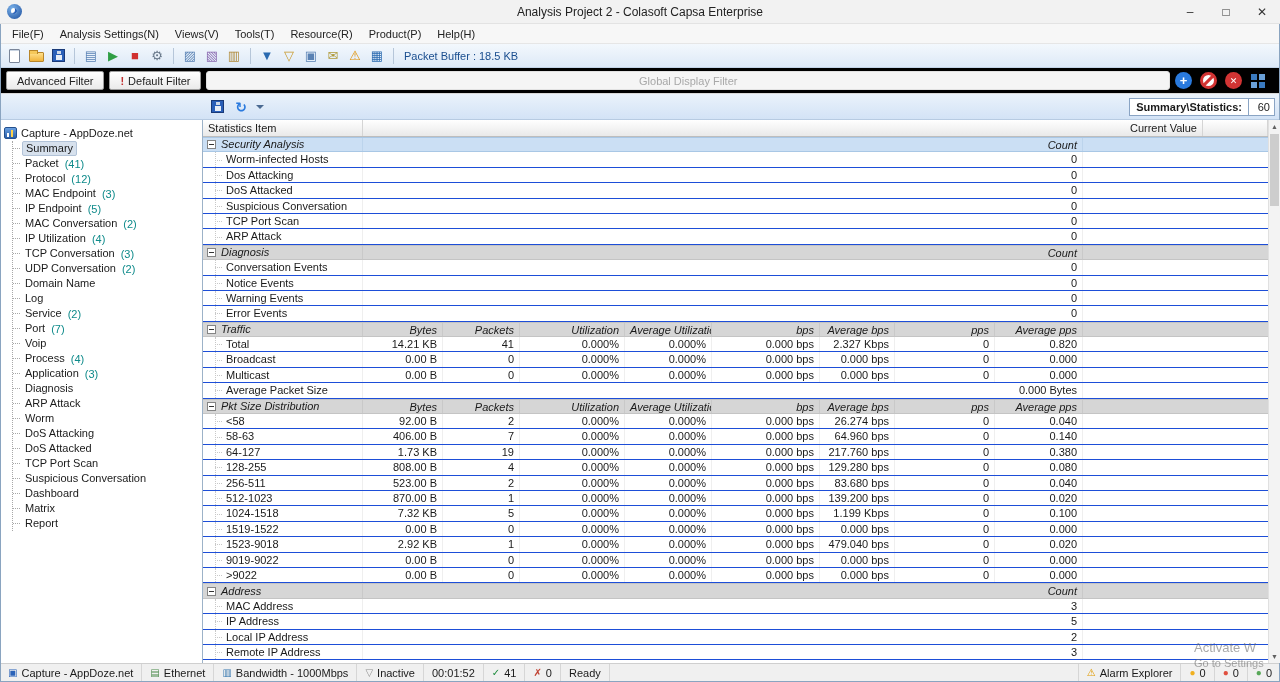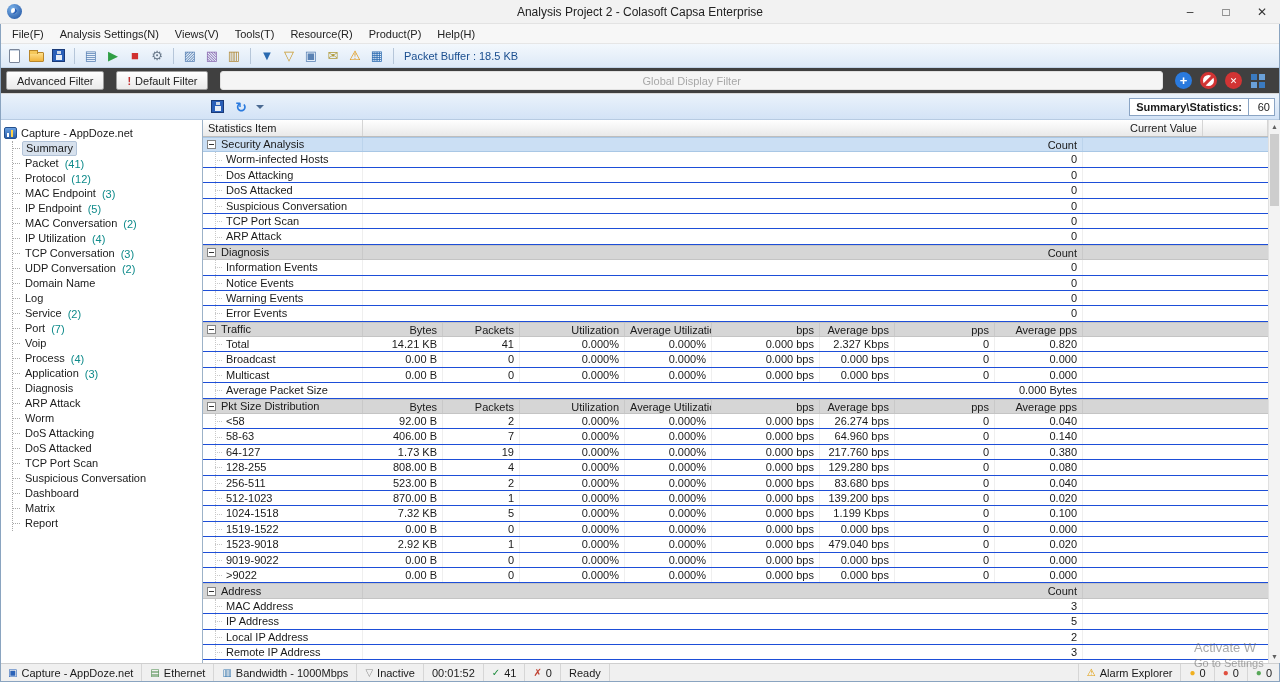--- a/index.html
+++ b/index.html
@@ -35,21 +35,21 @@
   
   .ic-page { width:11px; height:14px; background:#fff; border:1px solid #7a869a; border-radius:1px;
     box-shadow:inset 0 3px 0 -2px #c9d4e2, inset 0 6px 0 -5px #c9d4e2; }
   .ic-folder { width:15px; height:10px; background:linear-gradient(#ffe08a,#f0b43c); border:1px solid #b8862a; border-radius:1px; position:relative; margin-top:3px; }
   .ic-folder::before { content:""; position:absolute; top:-3px; left:-1px; width:7px; height:3px; background:#f5c85a; border:1px solid #b8862a; border-bottom:none; }
   .ic-floppy { width:13px; height:13px; background:#2a5fb8; border:1px solid #1a3a78; position:relative; }
   .ic-floppy::before { content:""; position:absolute; left:3px; bottom:1px; width:6px; height:5px; background:#e8eef6; }
   .ic-floppy::after  { content:""; position:absolute; left:4px; top:1px;  width:4px; height:3px; background:#cfd9e8; }
 
   
-  .filterbar { height:26px; background:#404040; border-bottom:1px solid #d8d8d8; display:flex; align-items:center; padding:0 6px; gap:12px; }
+  .filterbar { height:26px; background:#000000; border-bottom:1px solid #d8d8d8; display:flex; align-items:center; padding:0 6px; gap:5px; }
   .fbtn { font-family:inherit; font-size:11px; height:19px; padding:0 10px; background:linear-gradient(#ffffff,#eaeaea);
     border:1px solid #9d9d9d; border-radius:2px; display:flex; align-items:center; gap:4px; color:#222; }
   .excl { color:#c03030; font-weight:bold; }
   .filter-mid { flex:1; height:19px; border:1px solid #e2e2e2; border-radius:3px; display:flex; align-items:center; justify-content:center; background:#f5f5f5; }
   .filter-ph { color:#a8a8a8; }
   .filter-actions { display:flex; align-items:center; gap:8px; padding-right:8px; }
   .circ { width:17px; height:17px; border-radius:50%; position:relative; }
   .circ.add { background:#2a7ade; }
   .circ.add::before { content:"+"; position:absolute; left:0; right:0; top:0; bottom:0; color:#fff; font-size:13px; font-weight:bold; display:flex; align-items:center; justify-content:center; }
   .circ.block { background:#fff; border:3px solid #d23434; }
@@ -92,21 +92,21 @@
   .trow { display:grid; grid-template-columns:160px 80px 77px 105px 87px 108px 75px 100px 88px minmax(0,1fr); height:15.4px; line-height:14.5px; }
   .tcell { padding:0 5px; border-right:1px solid #efefef; overflow:hidden; white-space:nowrap; }
   .tcell.val { text-align:right; }
   .tcell.filler { border-right:none; }
   .trow.thead { height:17px; line-height:16px; background:linear-gradient(#ffffff,#e9e9e9); border-bottom:1px solid #bdbdbd;gap:15px; }
   .trow.thead .tcell { border-right:1px solid #d5d5d5; }
   .trow.data { background:#fff; border-bottom:1px solid #1d4ed8; }
   .tcell.label { padding-left:23px; position:relative; }
   .tcell.label::before { content:""; position:absolute; left:12px; top:0; height:100%; border-left:1px dotted #c8c8c8; }
   .tcell.label::after  { content:""; position:absolute; left:12px; top:50%; width:7px; border-top:1px dotted #c8c8c8; }
-  .trow.section { background:#d6d6d6; border-top:1px solid #c4c4c4; border-bottom:1px solid #c4c4c4; }
+  .trow.section { background:#d6d6d6; border-top:1px solid #c4c4c4; border-bottom:1px solid #c4c4c4;font-style:italic; }
   .trow.section .tcell { border-right-color:#c9c9c9; }
   .trow.section.sel { background:#cbdff4; border-color:#a9c7e5; }
   .trow.section.sel .tcell { border-right-color:#bcd4ec; }
   .sec-cell { display:flex; align-items:center; gap:5px; padding-left:4px; }
   .collapse { width:9px; height:9px; border:1px solid #848484; background:#fff; position:relative; flex:none; }
   .collapse::after { content:""; position:absolute; left:1px; right:1px; top:3px; border-top:1px solid #333; }
 
   
   .vscroll { position:absolute; top:0; right:0; bottom:0; width:12px; background:#f3f3f3; border-left:1px solid #e0e0e0; }
   .vs-btn { height:13px; display:flex; align-items:center; justify-content:center; font-size:7px; color:#606060; background:#f3f3f3; }
@@ -367,21 +367,21 @@
             </div>
             <div class="trow section">
               <div class="tcell sec-cell">
                 <span class="collapse"></span>
                 <span>Diagnosis</span>
               </div>
               <div class="tcell val" style="grid-column: 2 / 10;">Count</div>
               <div class="tcell filler" style="grid-column: 10;"></div>
             </div>
             <div class="trow data">
-              <div class="tcell label">Information Events</div>
+              <div class="tcell label">Conversation Events</div>
               <div class="tcell val" style="grid-column: 2 / 10;">0</div>
               <div class="tcell filler" style="grid-column: 10;"></div>
             </div>
             <div class="trow data">
               <div class="tcell label">Notice Events</div>
               <div class="tcell val" style="grid-column: 2 / 10;">0</div>
               <div class="tcell filler" style="grid-column: 10;"></div>
             </div>
             <div class="trow data">
               <div class="tcell label">Warning Events</div>

